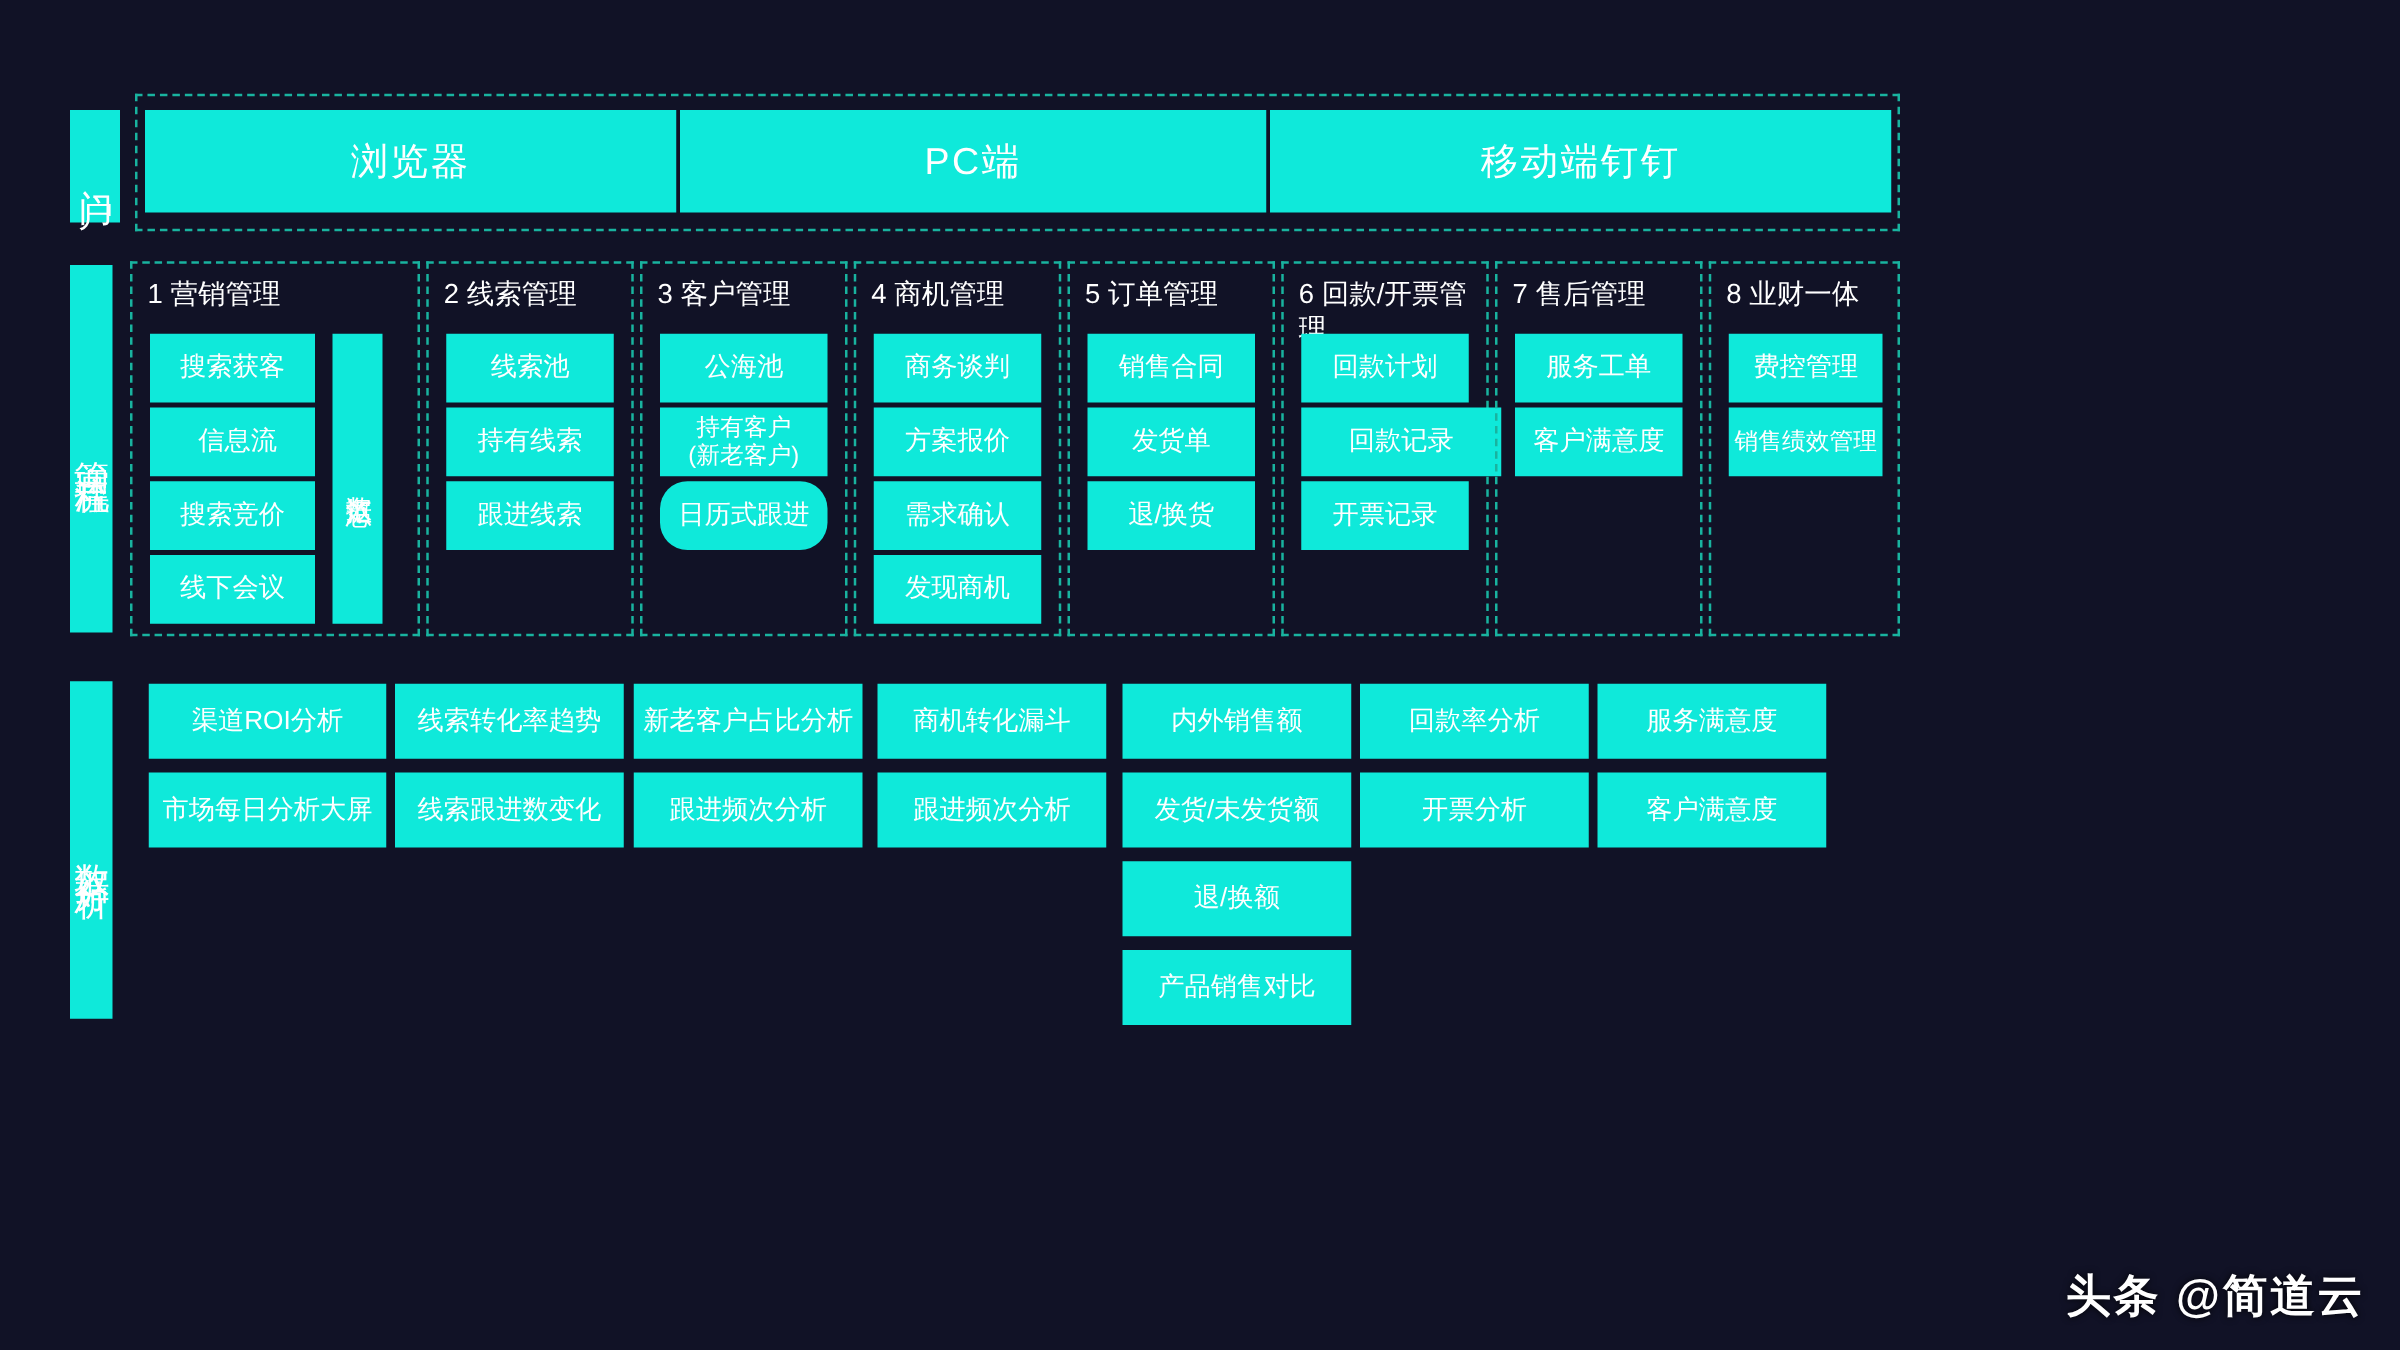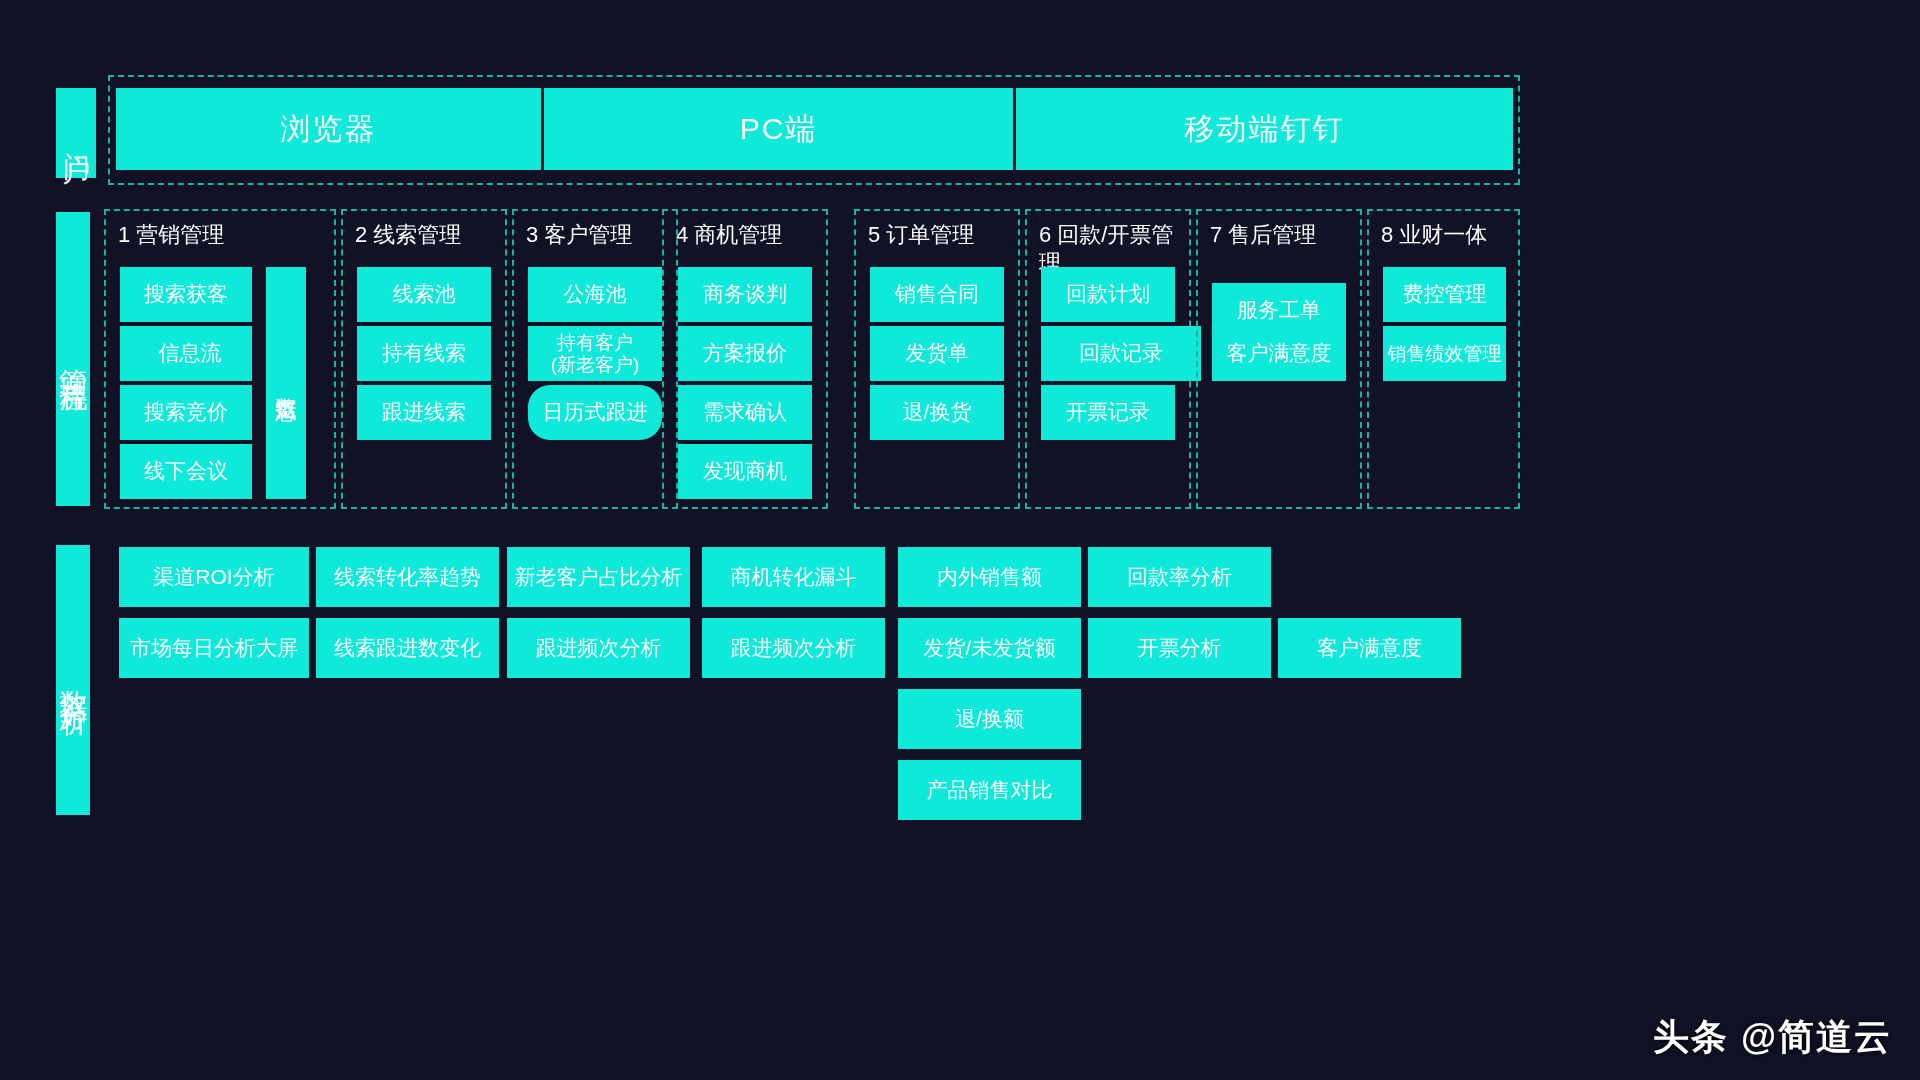--- a/index.html
+++ b/index.html
@@ -111,21 +111,21 @@
   </div>
 
   <div class="dashzone flowcol" style="left:512px;width:166px;">
     <div class="coltitle">3 客户管理</div>
     <div class="chip flowchip" style="top:56px;width:134px;height:55px;">公海池</div>
     <div class="chip flowchip" style="top:115px;width:134px;height:55px;white-space:pre-line;font-size:19px;">持有客户
 (新老客户)</div>
     <div class="chip flowchip" style="top:174px;width:134px;height:55px;border-radius:22px;">日历式跟进</div>
   </div>
 
-  <div class="dashzone flowcol" style="left:662px;width:166px;">
+  <div class="dashzone flowcol" style="left:683px;width:166px;">
     <div class="coltitle">4 商机管理</div>
     <div class="chip flowchip" style="top:56px;width:134px;height:55px;">商务谈判</div>
     <div class="chip flowchip" style="top:115px;width:134px;height:55px;">方案报价</div>
     <div class="chip flowchip" style="top:174px;width:134px;height:55px;">需求确认</div>
     <div class="chip flowchip" style="top:233px;width:134px;height:55px;">发现商机</div>
   </div>
 
   <div class="dashzone flowcol" style="left:854px;width:166px;">
     <div class="coltitle">5 订单管理</div>
     <div class="chip flowchip" style="top:56px;width:134px;height:55px;">销售合同</div>
@@ -135,21 +135,21 @@
 
   <div class="dashzone flowcol" style="left:1025px;width:166px;">
     <div class="coltitle">6 回款/开票管理</div>
     <div class="chip flowchip" style="top:56px;width:134px;height:55px;">回款计划</div>
     <div class="chip flowchip" style="top:115px;width:160px;height:55px;">回款记录</div>
     <div class="chip flowchip" style="top:174px;width:134px;height:55px;">开票记录</div>
   </div>
 
   <div class="dashzone flowcol" style="left:1196px;width:166px;">
     <div class="coltitle">7 售后管理</div>
-    <div class="chip flowchip" style="top:56px;width:134px;height:55px;margin-top:16px;">服务工单</div>
+    <div class="chip flowchip" style="top:56px;width:134px;height:55px;">服务工单</div>
     <div class="chip flowchip" style="top:115px;width:134px;height:55px;">客户满意度</div>
   </div>
 
   <div class="dashzone flowcol" style="left:1367px;width:153px;">
     <div class="coltitle">8 业财一体</div>
     <div class="chip flowchip" style="top:56px;width:123px;height:55px;">费控管理</div>
     <div class="chip flowchip" style="top:115px;width:123px;height:55px;font-size:19px;">销售绩效管理</div>
   </div>
 
   <div class="vlabel" id="data-label">数据分析</div>
@@ -167,17 +167,18 @@
   <div class="chip datachip" style="left:702px;top:618px;width:183px;height:60px;">跟进频次分析</div>
 
   <div class="chip datachip" style="left:898px;top:547px;width:183px;height:60px;">内外销售额</div>
   <div class="chip datachip" style="left:898px;top:618px;width:183px;height:60px;">发货/未发货额</div>
   <div class="chip datachip" style="left:898px;top:689px;width:183px;height:60px;">退/换额</div>
   <div class="chip datachip" style="left:898px;top:760px;width:183px;height:60px;">产品销售对比</div>
 
   <div class="chip datachip" style="left:1088px;top:547px;width:183px;height:60px;">回款率分析</div>
   <div class="chip datachip" style="left:1088px;top:618px;width:183px;height:60px;">开票分析</div>
 
+  <div class="chip datachip" style="left:1278px;top:547px;width:183px;height:60px;">服务满意度</div>
   <div class="chip datachip" style="left:1278px;top:618px;width:183px;height:60px;">客户满意度</div>
 
   <div id="watermark">头条 @简道云</div>
 
 </div>
 
 </body></html>

